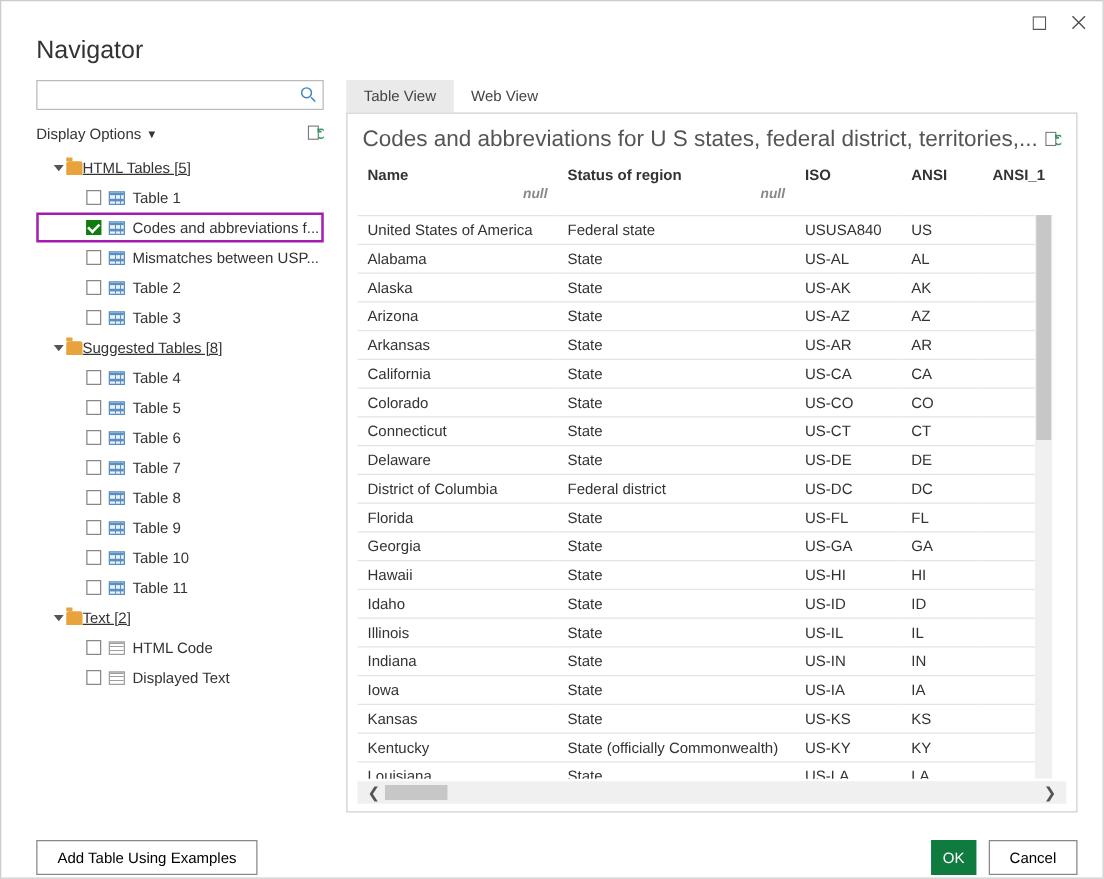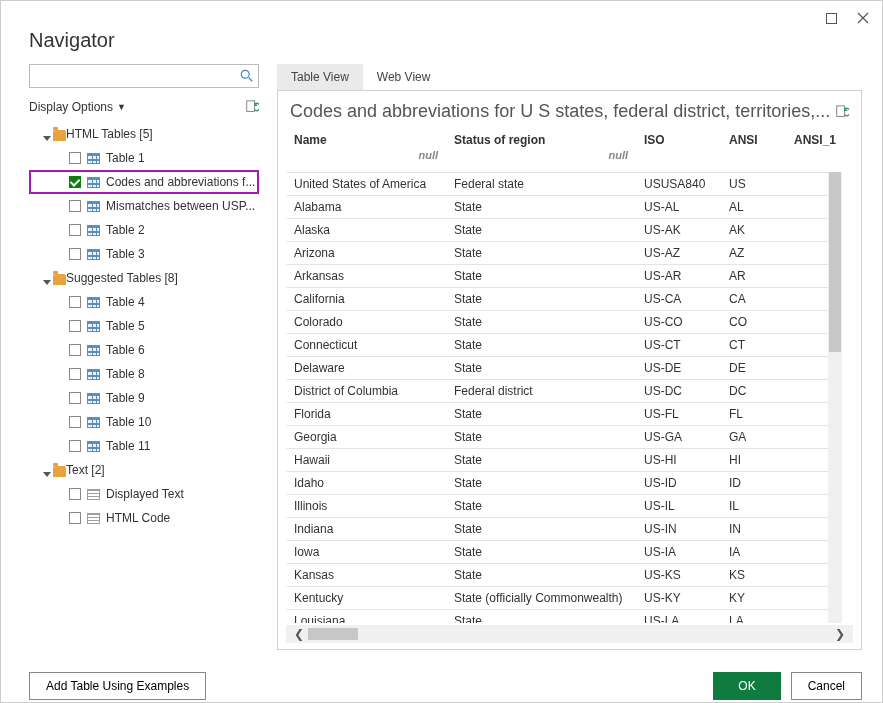--- a/index.html
+++ b/index.html
@@ -10,21 +10,21 @@
   .title { font-size: 20px; font-weight: 400; padding: 28px 28px 12px 28px; color: #333; }
   .main { display: flex; padding: 0 20px 12px 28px; gap: 18px; height: 598px; }
   .left { width: 230px; flex: 0 0 230px; }
   .search-box { width: 100%; height: 24px; border: 1px solid #bbb; display: flex; align-items: center; padding: 0 4px; margin-bottom: 8px; }
   .search-box input { flex: 1; border: none; outline: none; font-size: 12px; height: 20px; }
   .search-icon { width: 14px; height: 14px; color: #3a7fbf; }
   .display-options { display: flex; align-items: center; justify-content: space-between; font-size: 12px; color: #333; padding: 4px 0 6px 0; margin-bottom: 2px; }
   .display-options .label { display: flex; align-items: center; gap: 4px; cursor: pointer; }
   .refresh-icon { width: 14px; height: 14px; cursor: pointer; opacity:.8 }
   .tree { font-size: 12px; color: #333; }
-  .tree-group { padding: 5px 0 5px 14px; display: flex; align-items: flex-end; gap: 0; cursor: pointer; }
+  .tree-group { padding: 5px 0 5px 14px; display: flex; align-items: center; gap: 0; cursor: pointer; text-decoration: underline; }
   .tree-item { padding: 5px 0 5px 40px; display: flex; align-items: center; gap: 6px; cursor: pointer; }
   .tree-item.highlight { border: 2px solid #a21caf; padding:3px 0 3px 38px; }
   .folder-icon { width: 13px; height: 11px; background: #e8a33d; border-top-left-radius: 2px; border-top-right-radius: 2px; position: relative; }
   .folder-icon::before { content: ""; position: absolute; top: -3px; left: 0; width: 5px; height: 3px; background: #e8a33d; }
   .tri { width: 0; height: 0; border-left: 4px solid transparent; border-right: 4px solid transparent; border-top: 5px solid #555; margin-right:2px;}
   .checkbox { width: 12px; height: 12px; border: 1px solid #888; display: flex; align-items: center; justify-content: center; background: #fff; }
   .checkbox.checked { background: #107c10; border-color: #107c10; }
   .checkbox.checked::after { content: ""; width: 4px; height: 7px; border: solid #fff; border-width: 0 2px 2px 0; transform: rotate(45deg); margin-bottom:1px;}
   .table-icon { width: 13px; height: 11px; border: 1px solid #5a8fc2; background-image: linear-gradient(#5a8fc2 2px, transparent 2px), linear-gradient(90deg, transparent 4px, #5a8fc2 4px, #5a8fc2 5px, transparent 5px, transparent 8px, #5a8fc2 8px, #5a8fc2 9px, transparent 9px); background-size: 100% 5px, 100% 100%; background-color:#eaf1f8;}
   .text-icon { width: 13px; height: 11px; border: 1px solid #888; background: repeating-linear-gradient(#888 0 1px, transparent 1px 3px); opacity:.8;}
@@ -42,21 +42,21 @@
   table.data th .null { font-style: italic; color:#888; font-weight:700; font-size:11px; float:right; padding-top:16px;}
   table.data td { padding:4px 8px; border-top:1px solid #e4e4e4; white-space:nowrap; overflow:hidden; text-overflow:ellipsis;}
   .fake-vscroll { position:absolute; right:0; top:44px; bottom:0; width:14px; background:#f0f0f0;}
   .fake-vscroll-thumb { position:absolute; left:1px; right:1px; top:0; height:180px; background:#c7c7c7;}
   .hscroll { height:18px; display:flex; align-items:center; background:#f0f0f0; margin:0 8px 6px 8px; padding:0 4px;}
   .hscroll-track { flex:1; height:14px; background:#f0f0f0; position:relative;}
   .hscroll-thumb { position:absolute; left:0; top:1px; height:12px; width:50px; background:#c7c7c7;}
   .hscroll-arrow { color:#555; font-size:12px; padding:0 4px; cursor:pointer;}
   .footer { display:flex; align-items:center; justify-content:space-between; padding: 10px 20px 14px 28px;}
   .btn { font-size:12px; padding:6px 16px; border:1px solid #888; background:#fff; cursor:pointer;}
-  .btn.primary { background:#0f7b3f; border-color:#0f7b3f; color:#fff; padding:6px 24px;}
+  .btn.primary { background:#0f7b3f; border-color:#0f7b3f; color:#fff; padding:6px 8px;}
   .footer-right { display:flex; gap:10px;}
   col.c1{width:160px} col.c2{width:190px} col.c3{width:85px} col.c4{width:65px} col.c5{width:60px}
 </style>
 </head>
 <body>
 
 <div class="window-controls">
   <div class="win-ctrl">
       <svg width="11" height="11">
         <rect x="0.5" y="0.5" width="10" height="10" fill="none" stroke="#555"></rect>
@@ -138,20 +138,25 @@
           <span class="label">Table 5</span>
         </div>
         <div class="tree-item">
           <span class="checkbox"></span>
           <span class="table-icon"></span>
           <span class="label">Table 6</span>
         </div>
         <div class="tree-item">
           <span class="checkbox"></span>
           <span class="table-icon"></span>
+          <span class="label">Table 7</span>
+        </div>
+        <div class="tree-item">
+          <span class="checkbox"></span>
+          <span class="table-icon"></span>
           <span class="label">Table 8</span>
         </div>
         <div class="tree-item">
           <span class="checkbox"></span>
           <span class="table-icon"></span>
           <span class="label">Table 9</span>
         </div>
         <div class="tree-item">
           <span class="checkbox"></span>
           <span class="table-icon"></span>
@@ -163,26 +168,26 @@
           <span class="label">Table 11</span>
         </div>
         <div class="tree-group">
           <span class="tri"></span>
           <span class="folder-icon"></span>
           <span class="label">Text [2]</span>
         </div>
         <div class="tree-item">
           <span class="checkbox"></span>
           <span class="text-icon"></span>
+          <span class="label">HTML Code</span>
+        </div>
+        <div class="tree-item">
+          <span class="checkbox"></span>
+          <span class="text-icon"></span>
           <span class="label">Displayed Text</span>
-        </div>
-        <div class="tree-item">
-          <span class="checkbox"></span>
-          <span class="text-icon"></span>
-          <span class="label">HTML Code</span>
         </div>
       </div>
   </div>
 
   <div class="right">
     <div class="tabs" id="tabs">
         <div class="tab active">Table View</div>
         <div class="tab">Web View</div>
       </div>
     <div class="preview">

